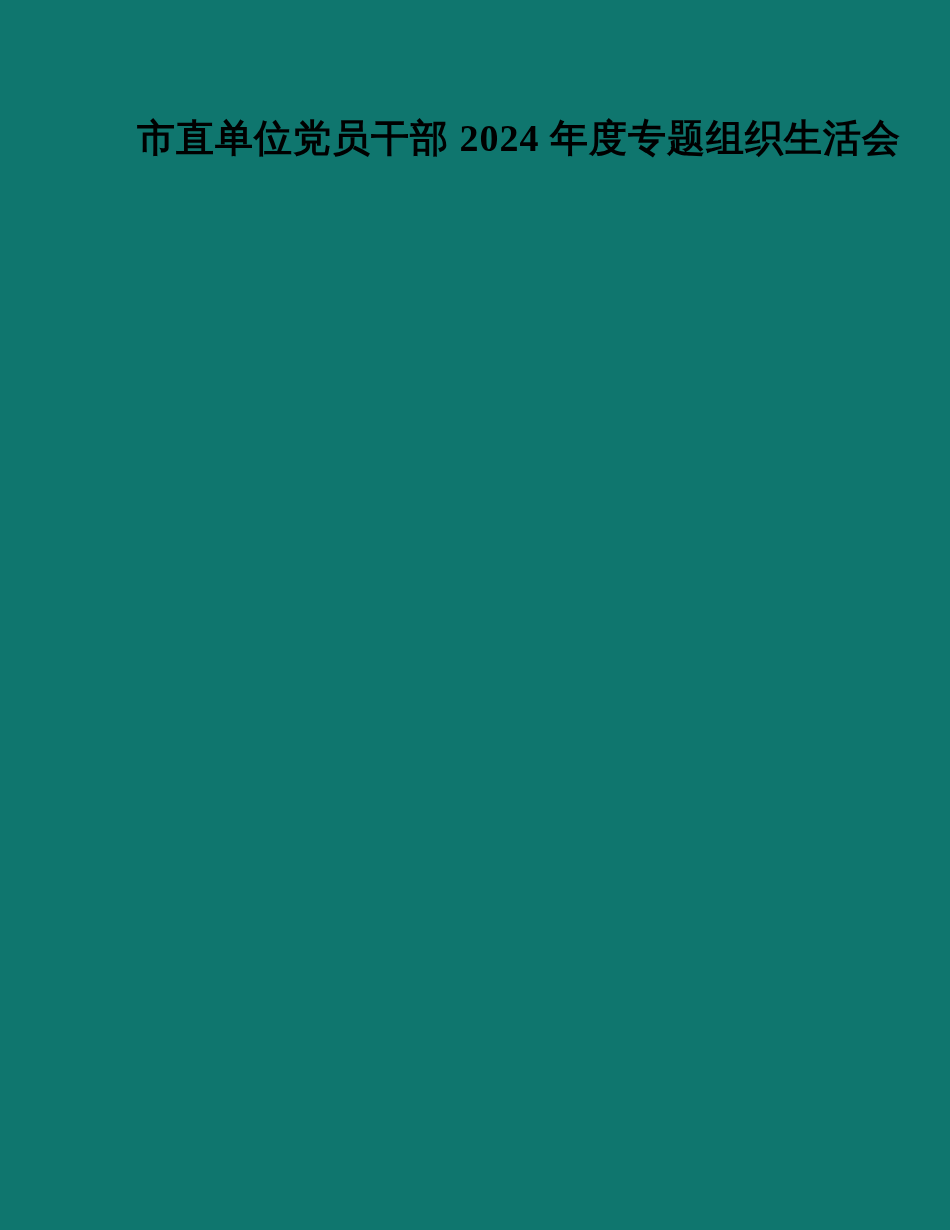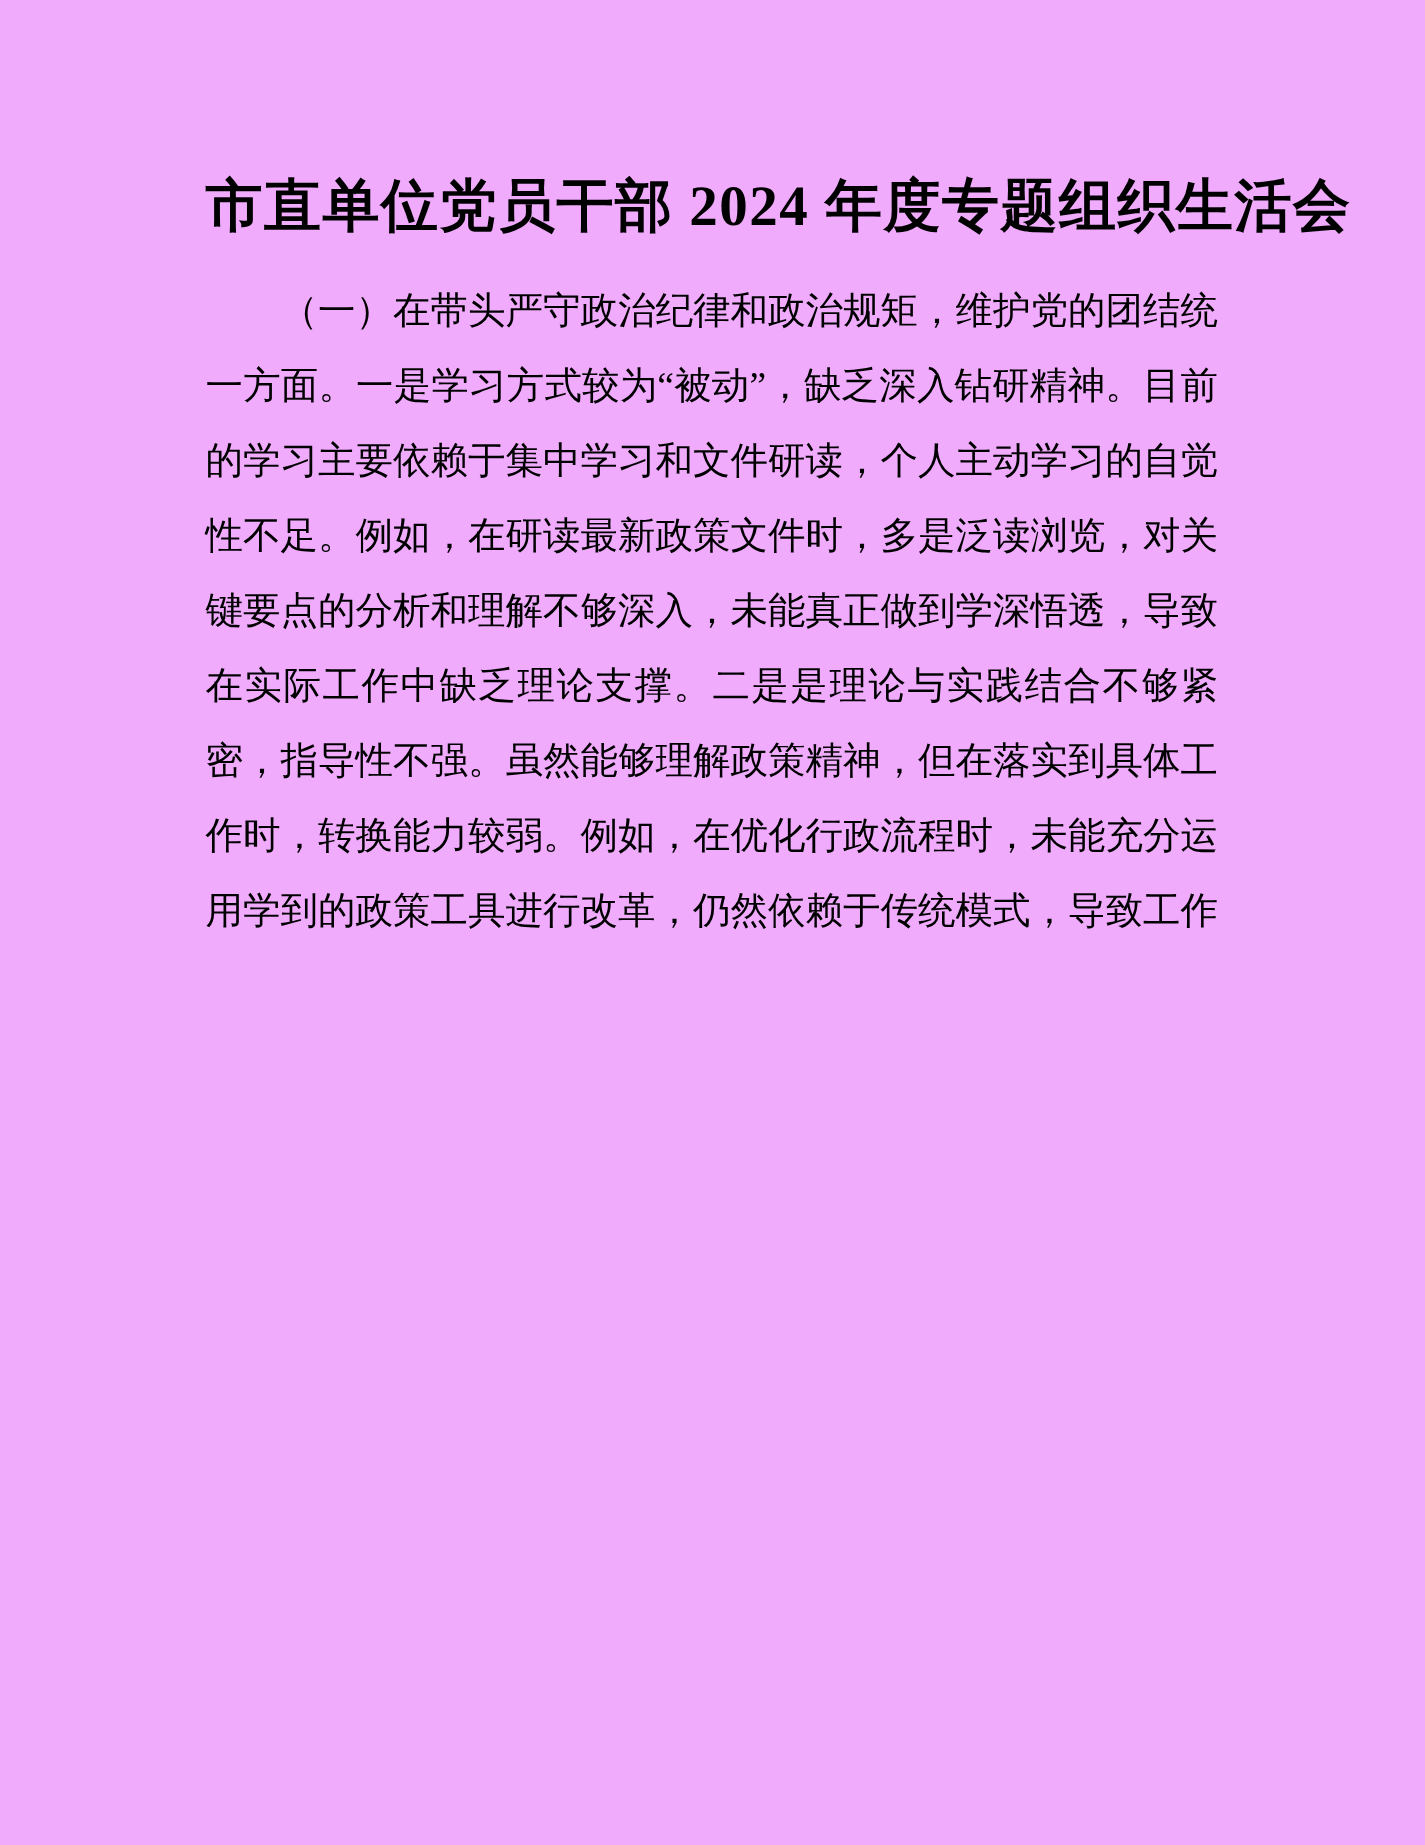--- a/index.html
+++ b/index.html
@@ -4,21 +4,21 @@
 <style>
   html, body {
     margin: 0;
     padding: 0;
     background: #ffffff;
   }
   .page {
     position: relative;
     width: 950px;
     height: 1230px;
-    background: #f0abfc;
+    background: #0f766e;
     box-sizing: border-box;
     padding: 112px 138px 0 137px;
     overflow: hidden;
     color: #000000;
   }
   .doc-title {
     margin: 0;
     text-align: center;
     font-family: "Liberation Serif", "DejaVu Serif", serif;
     font-weight: 700;
@@ -63,15 +63,14 @@
 <body>
 
 <div class="page">
 
   <h1 class="doc-title">
     <span class="title-line">市直单位党员干部 2024 年度专题组织生活会</span>
   </h1>
 
 
 
-  <p class="para para-section">（一）在带头严守政治纪律和政治规矩，维护党的团结统一方面。一是学习方式较为“被动”，缺乏深入钻研精神。目前的学习主要依赖于集中学习和文件研读，个人主动学习的自觉性不足。例如，在研读最新政策文件时，多是泛读浏览，对关键要点的分析和理解不够深入，未能真正做到学深悟透，导致在实际工作中缺乏理论支撑。二是是理论与实践结合不够紧密，指导性不强。虽然能够理解政策精神，但在落实到具体工作时，转换能力较弱。例如，在优化行政流程时，未能充分运用学到的政策工具进行改革，仍然依赖于传统模式，导致工作</p>
 
 </div>
 
 </body></html>

